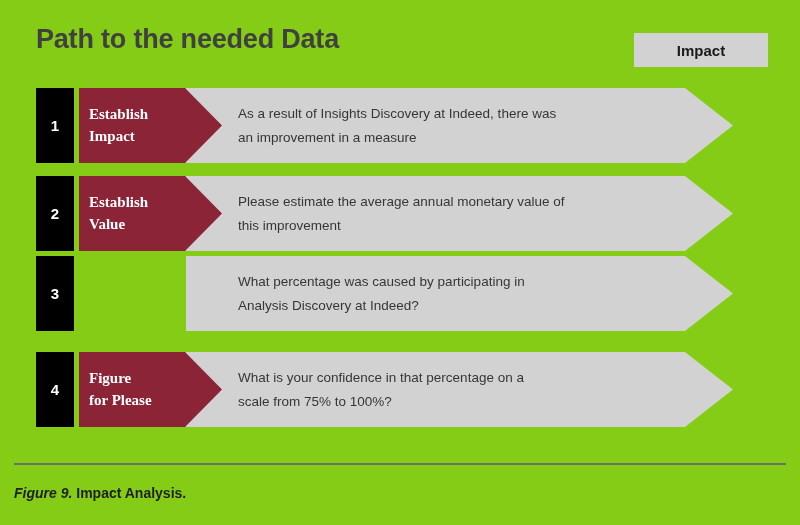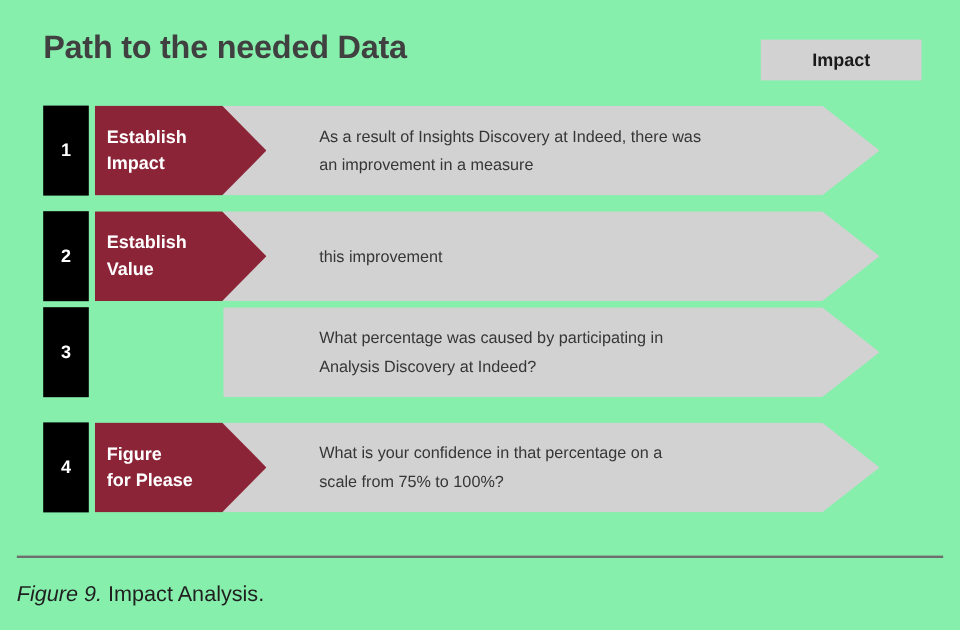--- a/index.html
+++ b/index.html
@@ -15,21 +15,21 @@
     font-family: "Liberation Sans", sans-serif;
     color: #3f3f3f;
     position: relative;
   }
 
   #figure-root {
     position: absolute;
     left: 0; top: 0;
     width: 800px;
     height: 525px;
-    background: #86efac;
+    background: #84cc16;
   }
 
   
   .page-title {
     position: absolute;
     left: 36px;
     top: 24px;
     font-size: 27px;
     font-weight: bold;
     color: #404040;
@@ -89,21 +89,21 @@
     top: 0;
     width: 420px;
     height: 75px;
     display: flex;
     flex-direction: column;
     justify-content: center;
     font-size: 13.5px;
     line-height: 1.72;
     color: #363636;
   }
-  .desc-line { white-space: nowrap; margin-left: 28px; }
+  .desc-line { white-space: nowrap; }
 
   
   .num-box {
     position: absolute;
     left: 36px;
     top: 0;
     width: 38px;
     height: 75px;
     background: #000000;
     display: flex;
@@ -135,38 +135,39 @@
     width: 96px;
     height: 75px;
     display: flex;
     flex-direction: column;
     justify-content: center;
     color: #ffffff;
     font-size: 15px;
     font-weight: bold;
     line-height: 1.42;
   }
-  .red-line { white-space: nowrap; }
+  .red-line { white-space: nowrap; font-family: Liberation Serif, serif; }
 
   
   .footer-rule {
     position: absolute;
     left: 14px;
     top: 463px;
     width: 772px;
     height: 2px;
     background: #6e6e6e;
   }
   .figure-caption {
     position: absolute;
     left: 14px;
     top: 485px;
-    font-size: 18px;
+    font-size: 14px;
     color: #1f1f1f;
     white-space: nowrap;
+    font-weight: bold;
   }
   .figure-caption .fig-no {
     font-style: italic;
   }
   .figure-caption .fig-text {
     font-style: normal;
   }
 </style>
 </head>
 <body>
@@ -192,20 +193,21 @@
         <div class="red-arrow">
           <div class="red-arrow-text">
             <div class="red-line">Establish</div>
             <div class="red-line">Impact</div>
           </div>
         </div>
       </div>
       <div class="step-row" style="top: 176px;">
         <div class="gray-arrow"></div>
         <div class="desc-text">
+          <div class="desc-line">Please estimate the average annual monetary value of</div>
           <div class="desc-line">this improvement</div>
         </div>
         <div class="num-box">
           <span class="num-box-label">2</span>
         </div>
         <div class="red-arrow">
           <div class="red-arrow-text">
             <div class="red-line">Establish</div>
             <div class="red-line">Value</div>
           </div>

